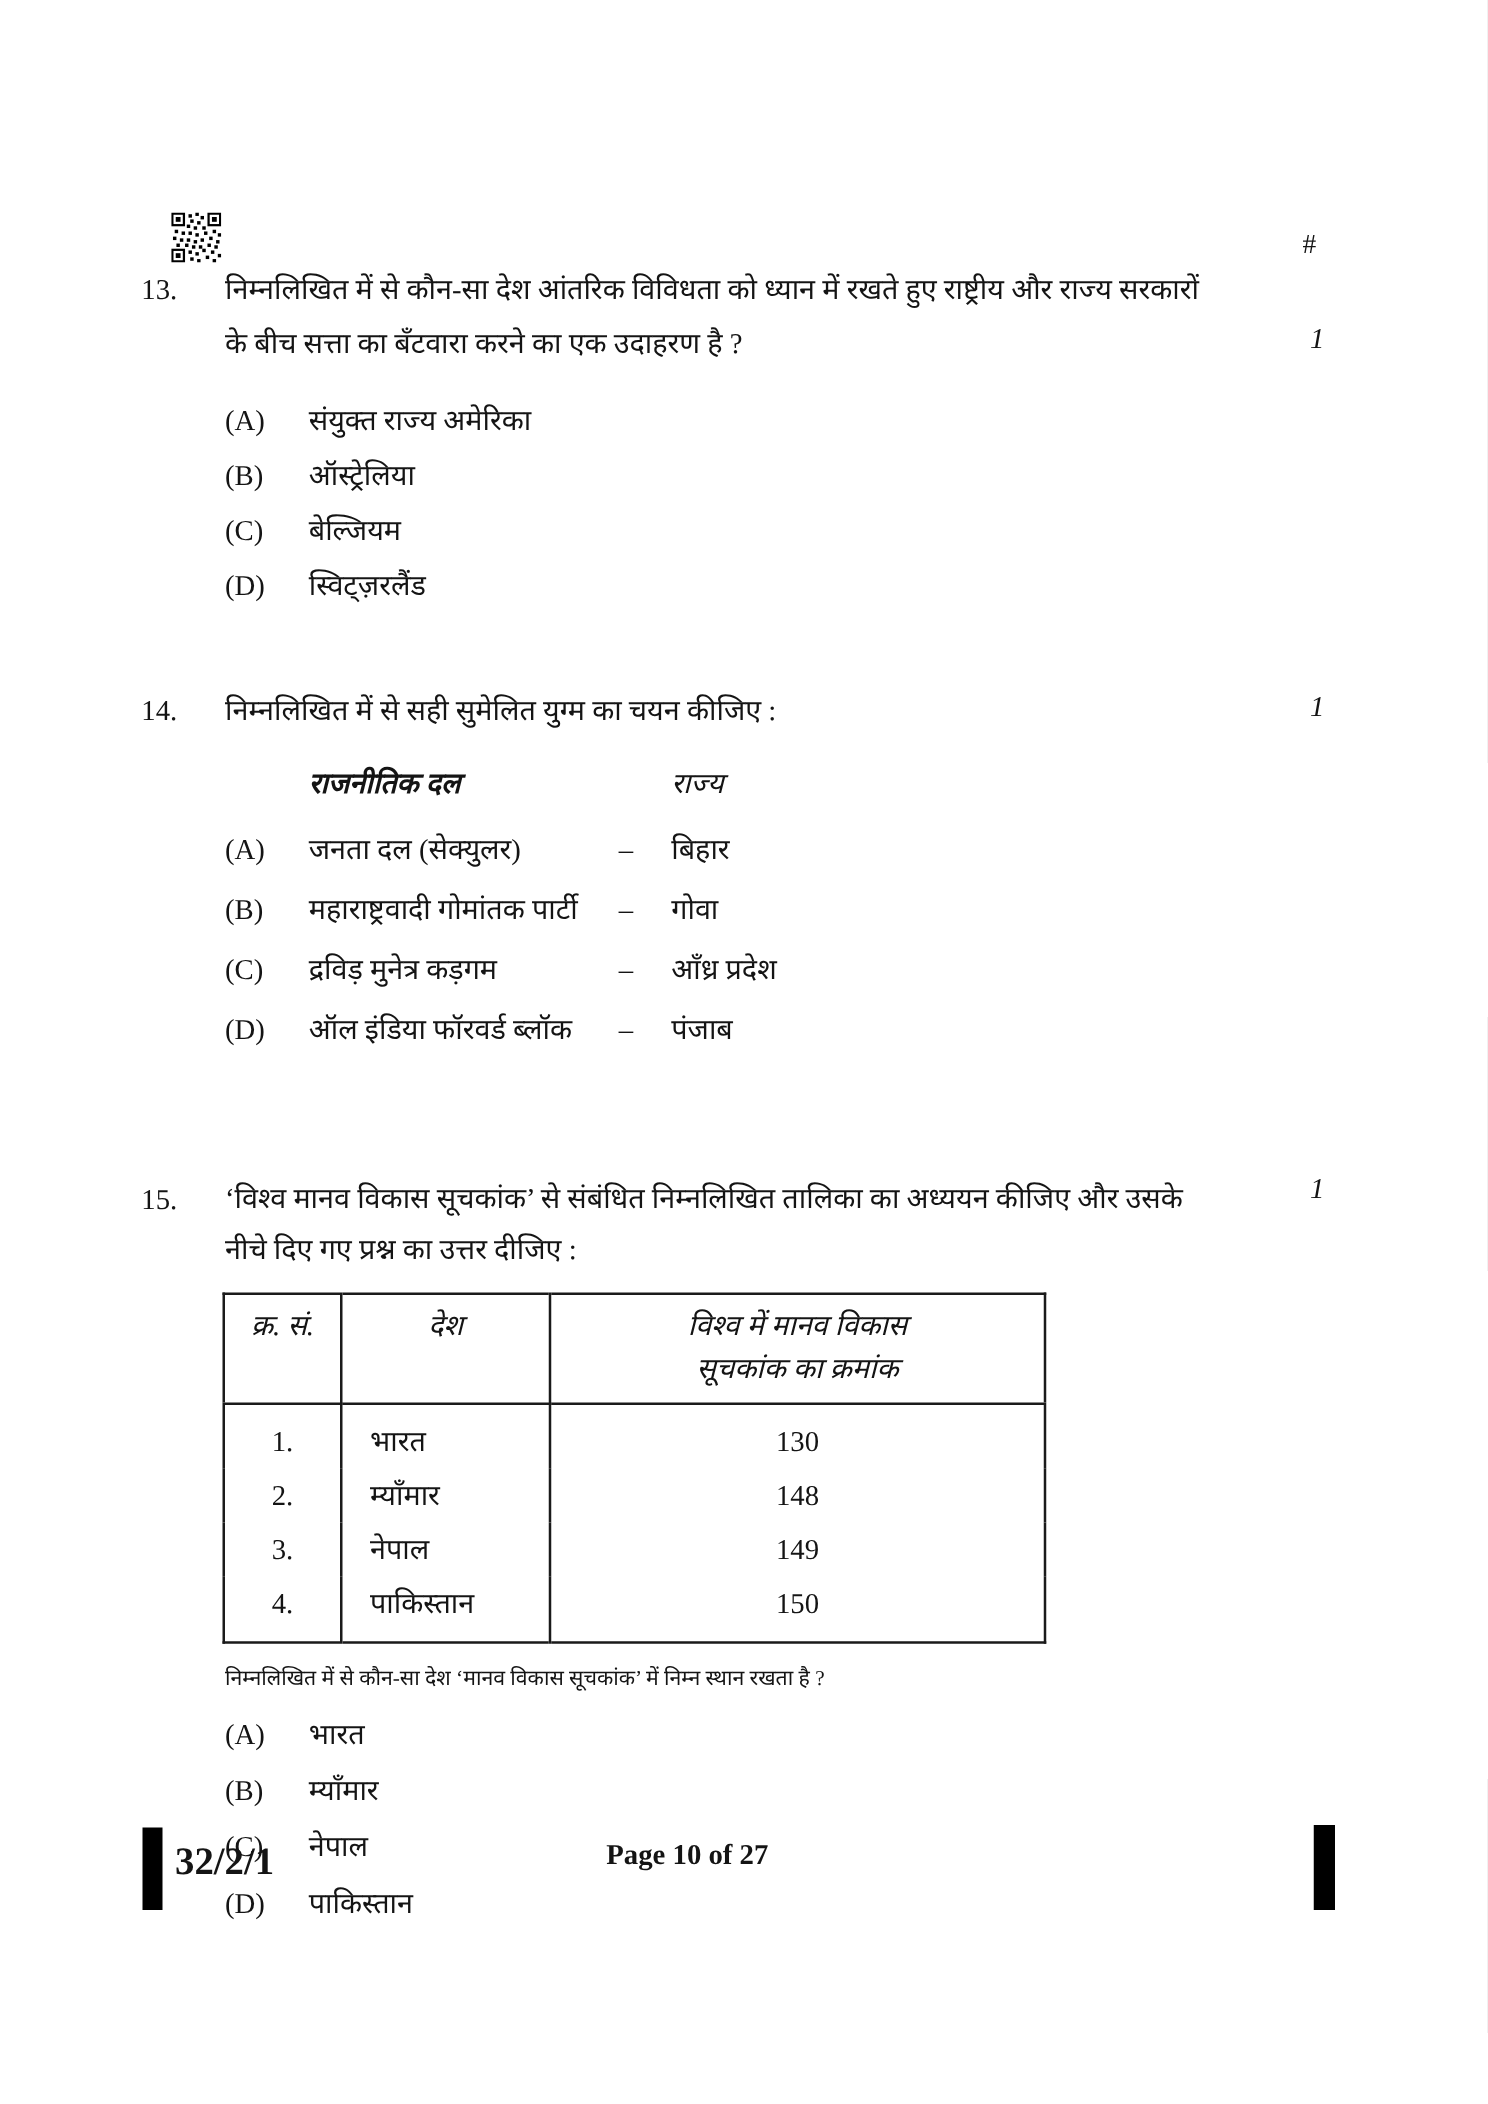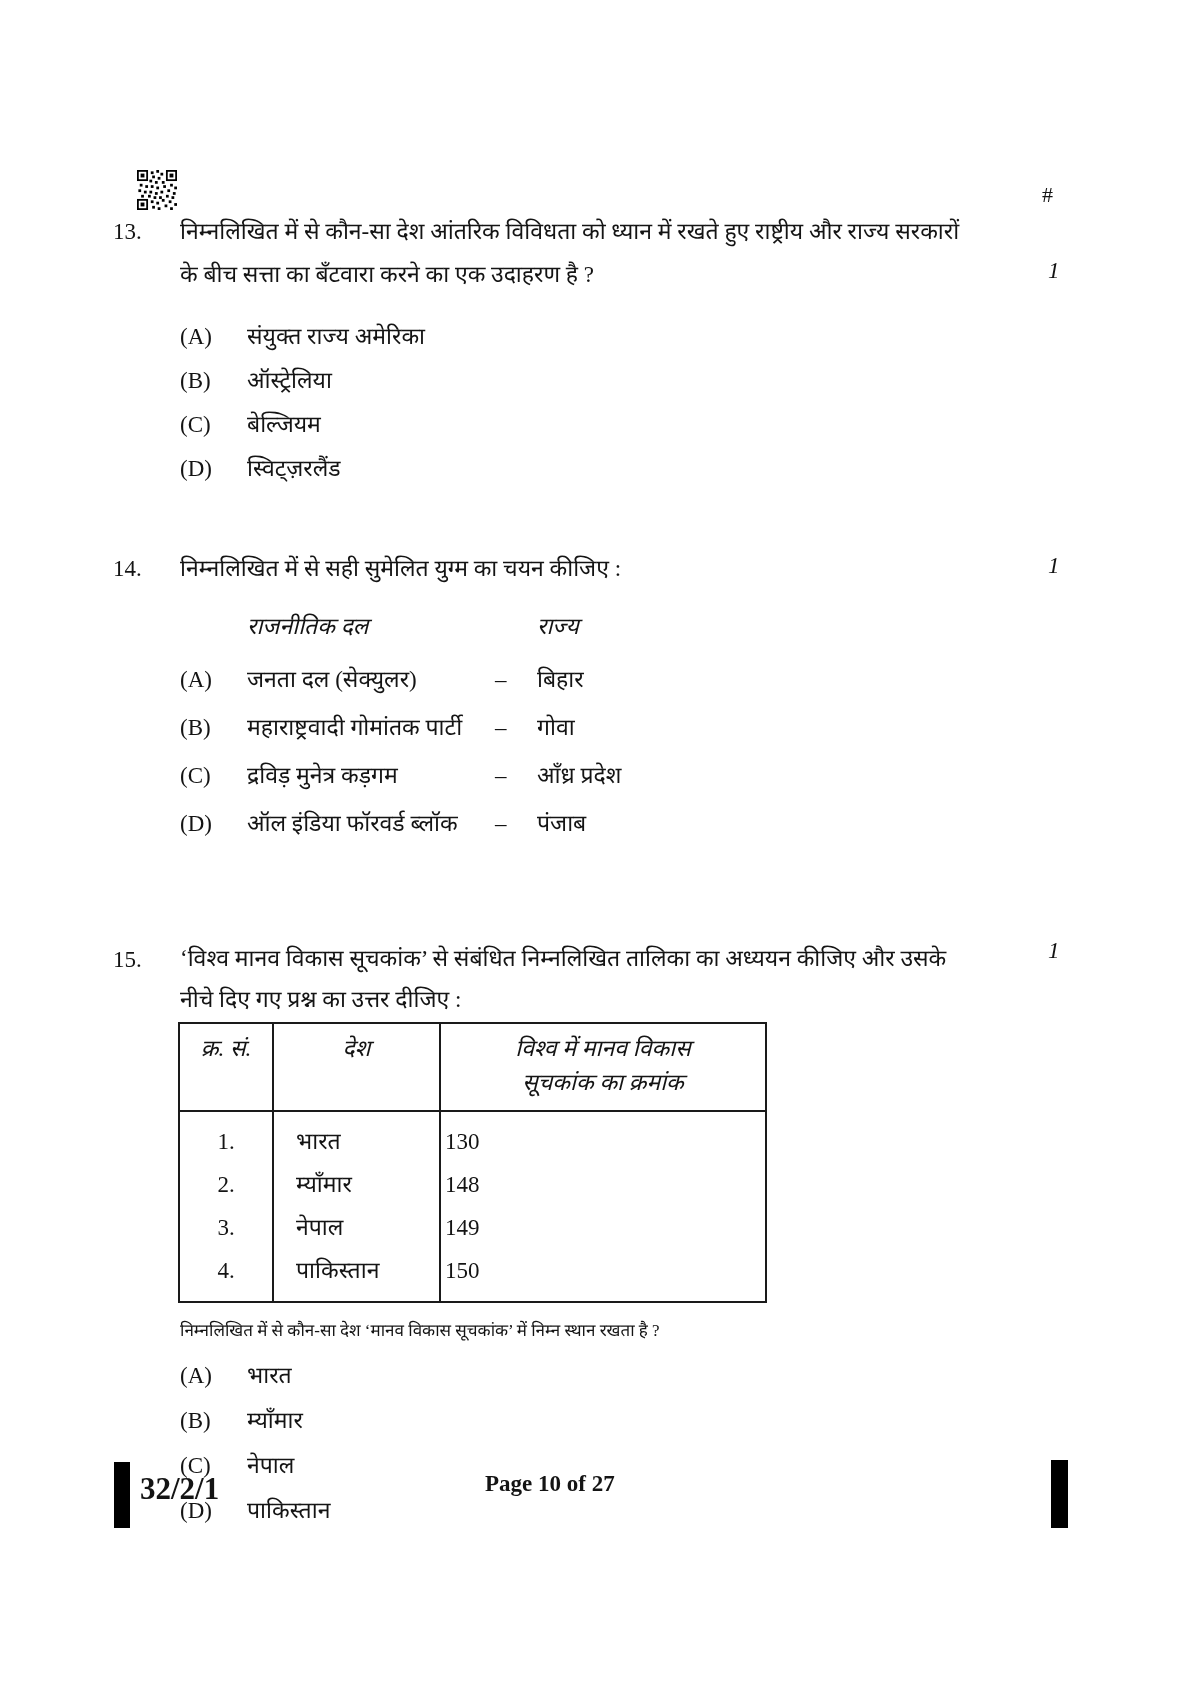--- a/index.html
+++ b/index.html
@@ -15,47 +15,47 @@
   .q{position:absolute;left:113px;width:950px;}
   .qrow{display:flex;align-items:flex-start;}
   .qnum{font-weight:normal;width:67px;font-size:23px;line-height:43px;flex:none;}
   .qtext{width:800px;font-size:23px;line-height:43px;}
   .opts{margin-left:67px;}
   .opt{display:flex;line-height:30px;font-size:23px;}
   .opt .lbl{width:67px;flex:none;}
   .q13 .opts{margin-top:26px;}
   .q13 .opt{margin-bottom:14px;}
   .matchhead{display:flex;margin-left:134px;margin-top:22px;font-size:23px;line-height:30px;font-style:italic;}
-  .matchhead .mh-left{width:290px;flex:none;}
+  .matchhead .mh-left{width:290px;flex:none;font-weight:bold;}
   .pairs{margin-top:23px;}
   .pair{display:flex;font-size:23px;line-height:30px;margin-bottom:18px;}
   .pair .lbl{width:67px;flex:none;margin-left:67px;}
   .pair .party{width:248px;flex:none;}
   .pair .dash{width:42px;flex:none;}
   .hdi-table{
     border-collapse:collapse;
-    margin-left:65px;margin-top:2px;
-    width:589px;
+    margin-left:65px;margin-top:14px;
+    width:659px;
     font-size:23px;
   }
   .hdi-table th,.hdi-table td{border:none;}
   .hdi-table th{
     font-style:italic;font-weight:normal;
     text-align:center;vertical-align:top;
     padding:8px 4px 10px 4px;line-height:34px;
   }
   .hdi-table thead th{border-bottom:2px solid #1a1a1a;}
   .col-sep{border-right:2px solid #1a1a1a !important;}
   .tbl-border{border:2px solid #1a1a1a;}
   .hdi-table tbody td{height:41px;line-height:41px;padding:1px 4px;}
   .hdi-table tbody tr:first-child td{padding-top:9px;}
   .hdi-table tbody tr:last-child td{padding-bottom:10px;}
   .td-sno{text-align:center;width:84px;}
   .td-country{width:139px;padding-left:22px !important;}
-  .td-rank{text-align:left;}
+  .td-rank{text-align:center;}
   .subq{margin-left:67px;margin-top:12px;font-size:17px;line-height:32px;white-space:nowrap;}
   .q15 .opts{margin-top:14px;}
   .q15 .opt{margin-bottom:15px;}
   .mark{position:absolute;left:1048px;font-size:23px;font-style:italic;}
   .hash{position:absolute;left:1042px;top:182px;font-size:22px;}
   .qr{position:absolute;left:137px;top:170px;width:40px;height:40px;}
   .footer-bar{position:absolute;width:16px;height:66px;background:#000;}
   .footer-bar.left{left:114px;top:1462px;}
   .footer-bar.right{left:1051px;top:1460px;width:17px;height:68px;}
   .footer-code{position:absolute;left:140px;top:1471px;font-size:31px;font-weight:bold;}

